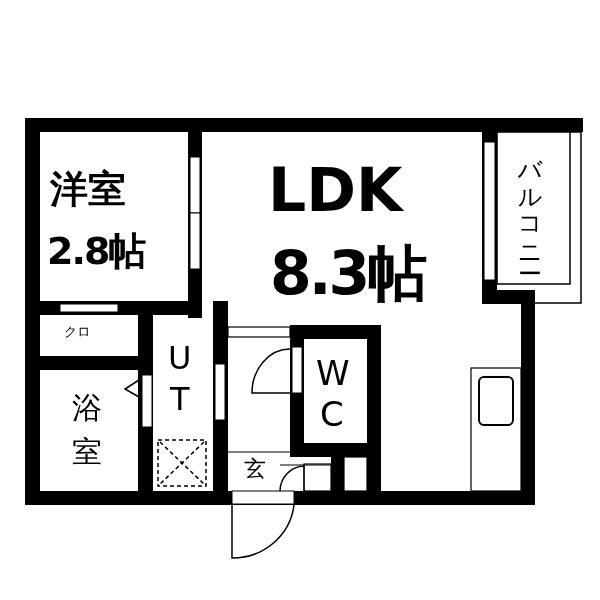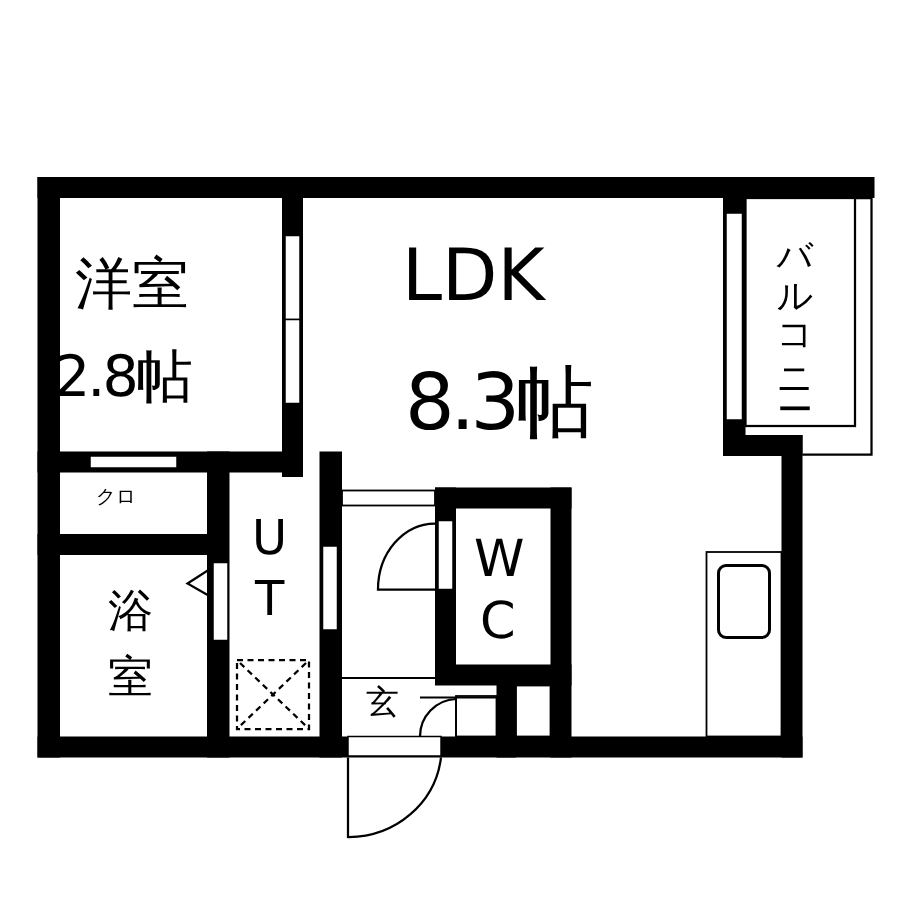--- a/index.html
+++ b/index.html
@@ -1,19 +1,19 @@
 <!DOCTYPE html>
 <html><head>
 <meta charset="utf-8">
 <style>
   html, body { margin: 0; padding: 0; background: #ffffff; }
   body { width: 600px; height: 600px; position: relative; overflow: hidden; font-family: "DejaVu Sans", sans-serif; }
   svg { position: absolute; left: 0; top: 0; }
   .lbl { position: absolute; color: #000; white-space: nowrap; line-height: 1; }
-  .bold { font-weight: normal; font-family: "DejaVu Sans", sans-serif; }
+  .bold { font-weight: bold; font-family: "DejaVu Sans", sans-serif; }
   .thin { font-weight: normal; font-family: "DejaVu Sans", sans-serif; }
   .vert { writing-mode: vertical-rl; text-orientation: upright; letter-spacing: 2px; }
 </style>
 </head>
 <body>
 
 <svg width="600" height="600" viewBox="0 0 600 600">
 
   <g fill="none" stroke="#000" stroke-width="1.5">
     <rect x="497" y="132" width="73" height="152"></rect>
@@ -95,24 +95,24 @@
   <polyline points="139,380 125,389 139,397" fill="none" stroke="#000" stroke-width="1.5"></polyline>
 
   <g fill="none" stroke="#000" stroke-width="1.5" stroke-dasharray="4,3">
     <rect x="158" y="440" width="48" height="46"></rect>
     <line x1="160" y1="442" x2="204" y2="484"></line>
     <line x1="204" y1="442" x2="160" y2="484"></line>
   </g>
 </svg>
 
 <div class="lbl bold" style="left:50px; top:170px; font-size:38px;">洋室</div>
-<div class="lbl bold" style="left:36px; top:232px; font-size:38px; letter-spacing:-2px;">2.8帖</div>
+<div class="lbl bold" style="left:47px; top:232px; font-size:38px; letter-spacing:-2px;">2.8帖</div>
 
-<div class="lbl bold" style="left:268px; top:160px; font-size:48px;">LDK</div>
-<div class="lbl bold" style="left:270px; top:243px; font-size:52px; letter-spacing:-3px;">8.3帖</div>
+<div class="lbl bold" style="left:268px; top:160px; font-size:60px;">LDK</div>
+<div class="lbl bold" style="left:270px; top:243px; font-size:60px; letter-spacing:-3px;">8.3帖</div>
 
 <div class="lbl thin vert" style="left:518px; top:143px; font-size:24px;">バルコニー</div>
 
 <div class="lbl thin" style="left:64px; top:325px; font-size:13px;">クロ</div>
 
 <div class="lbl thin" style="left:72px; top:393px; font-size:30px;">浴</div>
 <div class="lbl thin" style="left:72px; top:437px; font-size:30px;">室</div>
 
 <div class="lbl thin" style="left:168px; top:342px; font-size:32px;">U</div>
 <div class="lbl thin" style="left:170px; top:383px; font-size:32px;">T</div>

